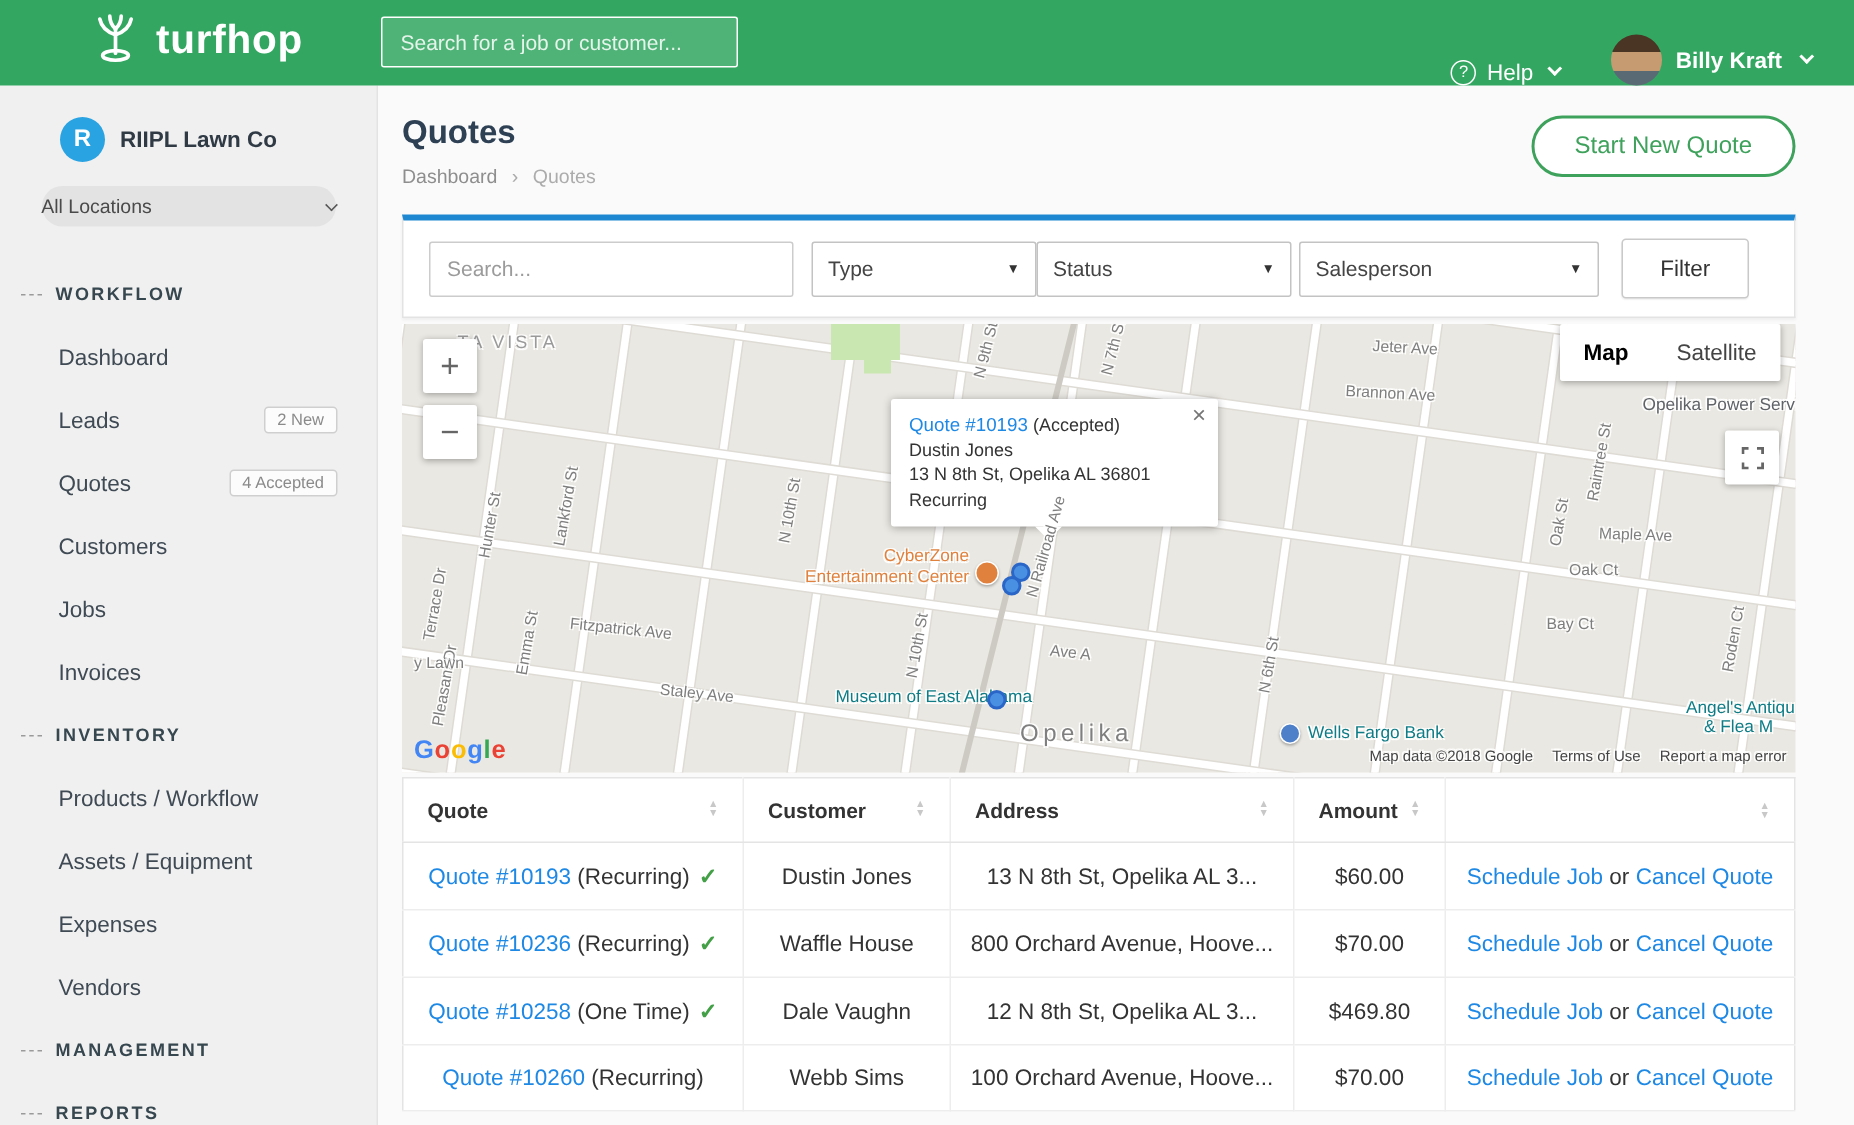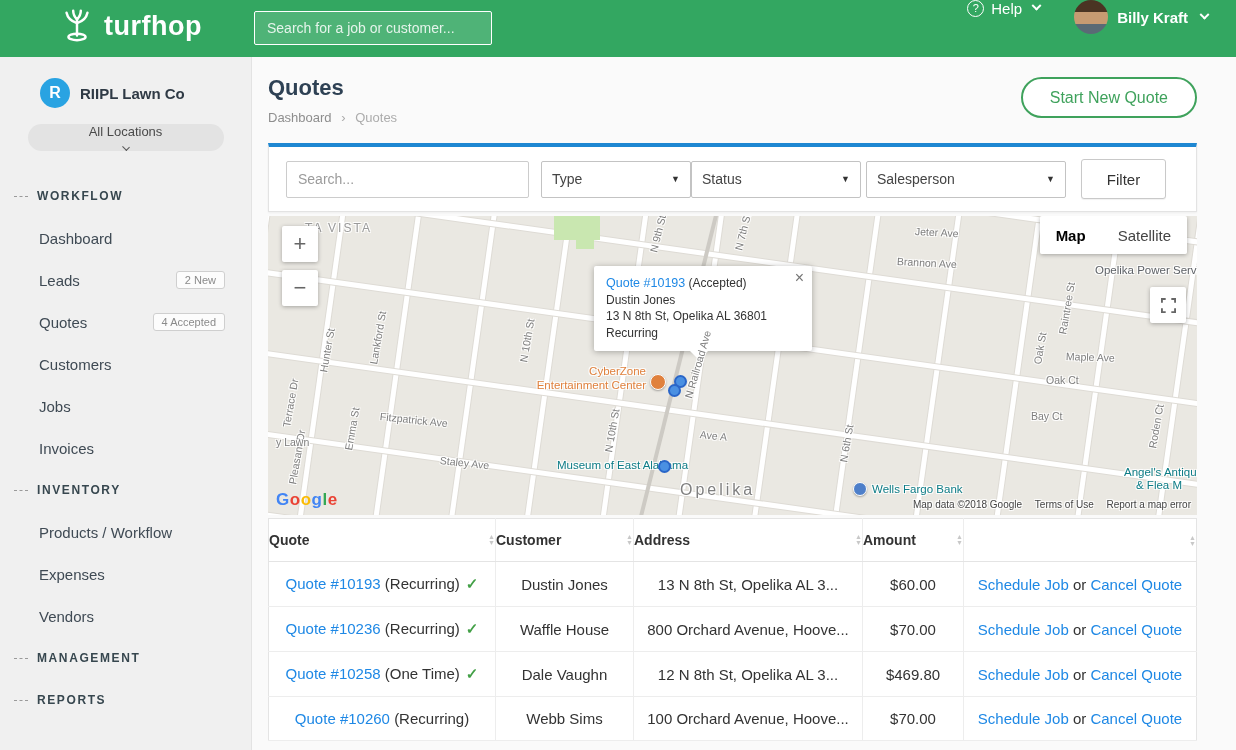--- a/index.html
+++ b/index.html
@@ -6,34 +6,34 @@
   html,body { width:1236px; height:750px; overflow:hidden; font-family:"Liberation Sans", sans-serif; background:#fafafa; }
   a { text-decoration:none; cursor:pointer; }
 
   
   .topbar { position:absolute; left:0; top:0; width:1236px; height:57px; background:#33a761; z-index:30; }
   .logo { position:absolute; left:58px; top:8px; display:flex; align-items:center; gap:8px; cursor:pointer; }
   .logo .brand-text { color:#fff; font-size:27px; font-weight:bold; letter-spacing:.5px; }
   .topbar-search { position:absolute; left:254px; top:11px; }
   .topbar-search input { width:238px; height:34px; border:1px solid #fff; background:rgba(255,255,255,.14); color:#fff; font-size:14px; padding:0 12px; border-radius:2px; outline:none; font-family:"Liberation Sans", sans-serif; }
   .topbar-search input::placeholder { color:rgba(255,255,255,.85); }
-  .topbar-right { position:absolute; right:28px; top:0; height:57px; display:flex; align-items:flex-start; gap:34px; }
+  .topbar-right { position:absolute; right:28px; top:0; height:57px; display:flex; align-items:flex-end; gap:34px; }
   .help-menu { display:flex; align-items:center; gap:7px; color:#fff; font-size:15px; cursor:pointer; }
   .qmark { width:17px; height:17px; border:1px solid #fff; border-radius:50%; font-size:11px; line-height:15px; text-align:center; display:inline-block; }
   .qmark::before { content:"?"; }
   .chev { width:7px; height:7px; border-right:2px solid #fff; border-bottom:2px solid #fff; transform:rotate(45deg) translate(-2px,-2px); display:inline-block; margin-left:4px; }
   .user-menu { display:flex; align-items:center; gap:9px; color:#fff; font-size:15px; font-weight:bold; cursor:pointer; }
   .avatar { width:34px; height:34px; border-radius:50%; background:linear-gradient(180deg,#4a3423 0 34%, #c79b72 34% 72%, #5a6a75 72%); display:inline-block; }
 
   
   .sidebar { position:absolute; left:0; top:57px; width:252px; bottom:0; background:#f0f0f0; border-right:1px solid #e3e3e3; z-index:20; }
   .company { display:flex; align-items:center; gap:10px; padding:21px 0 0 40px; }
   .company-avatar { width:30px; height:30px; border-radius:50%; background:#29a3e2; color:#fff; font-weight:bold; font-size:16px; display:flex; align-items:center; justify-content:center; }
   .company-name { font-size:15px; font-weight:bold; color:#2f3a45; }
-  .loc-pill { margin:16px auto 0; width:196px; height:27px; background:#e3e3e3; border:none; border-radius:14px; color:#4a4a4a; font-size:13px; display:flex; align-items:center; justify-content:space-between; gap:7px; cursor:pointer; font-family:"Liberation Sans", sans-serif;flex-direction:column; }
+  .loc-pill { margin:16px auto 0; width:196px; height:27px; background:#e3e3e3; border:none; border-radius:14px; color:#4a4a4a; font-size:13px; display:flex; align-items:center; justify-content:space-between; gap:7px; cursor:pointer; font-family:"Liberation Sans", sans-serif; }
   .chev-dark { width:6px; height:6px; border-right:1.5px solid #555; border-bottom:1.5px solid #555; transform:rotate(45deg) translate(-1px,-1px); display:inline-block; }
   nav { margin-top:24px; }
   .nav-section { display:flex; align-items:center; height:42px; padding-left:14px; color:#37474f; font-size:12px; font-weight:bold; letter-spacing:1.6px; text-transform:uppercase; }
   .dash { width:14px; border-top:1px dashed #9a9a9a; margin-right:9px; display:inline-block; }
   .nav-item { display:flex; align-items:center; justify-content:space-between; height:42px; padding:0 26px 0 39px; font-size:15px; color:#3f4a54; cursor:pointer; }
   .badge { font-size:11px; color:#8a8a8a; background:#fcfcfc; border:1px solid #cfcfcf; border-radius:3px; padding:2px 8px; }
 
   
   .main { position:absolute; left:252px; top:57px; right:0; bottom:0; background:#fafafa; padding:0 39px 0 16px; overflow:hidden; }
   .page-head { height:86px; padding-top:18px; display:flex; justify-content:space-between; align-items:flex-start; }
@@ -93,21 +93,21 @@
   .maptype button { height:38px; background:#fff; border:none; font-size:15px; color:#444; padding:0 16px; cursor:pointer; font-family:"Liberation Sans", sans-serif; }
   .maptype button.active { font-weight:bold; color:#000; }
   .fs-btn { position:absolute; right:11px; top:71px; width:36px; height:36px; background:#fff; border:none; border-radius:2px; box-shadow:0 1px 4px rgba(0,0,0,.3); cursor:pointer; display:flex; align-items:center; justify-content:center; }
   .gmap-logo { position:absolute; left:8px; bottom:5px; font-size:17px; font-weight:bold; letter-spacing:.5px; }
   .map-attr { position:absolute; right:6px; bottom:5px; font-size:10px; color:#444; }
   .map-attr span { margin-left:10px; }
   .map-attr .lnk { cursor:pointer; }
 
   
   .quotes-table { width:100%; margin-top:3px; border-collapse:collapse; background:#fff; border:1px solid #e4e4e4; table-layout:fixed; }
-  .quotes-table th { text-align:left; font-size:14px; font-weight:bold; color:#333; padding:13px 0; border-bottom:1px solid #e4e4e4; border-right:1px solid #ededed; cursor:pointer; }
+  .quotes-table th { text-align:left; font-size:14px; font-weight:bold; color:#333; padding:13px 16px; border-bottom:1px solid #e4e4e4; border-right:1px solid #ededed; cursor:pointer; }
   .quotes-table th:last-child, .quotes-table td:last-child { border-right:none; }
   .sort { float:right; display:inline-flex; flex-direction:column; line-height:6px; font-size:7px; color:#c8c8c8; margin-top:2px; font-style:normal; }
   .sort i { font-style:normal; }
   .quotes-table td { font-size:15px; color:#333; padding:13px 12px; border-bottom:1px solid #ededed; border-right:1px solid #ededed; white-space:nowrap; overflow:hidden;text-align:center; }
   .check { color:#43a047; font-weight:bold; margin-left:6px; }
   .check::before { content:"✓"; }
 </style>
 </head>
 <body>
 
@@ -177,20 +177,23 @@
       </div>
       <div class="nav-item">
         <span>Invoices</span>
       </div>
       <div class="nav-section">
         <span class="dash"></span>
         <span>Inventory</span>
       </div>
       <div class="nav-item">
         <span>Products / Workflow</span>
+      </div>
+      <div class="nav-item">
+        <span>Assets / Equipment</span>
       </div>
       <div class="nav-item">
         <span>Expenses</span>
       </div>
       <div class="nav-item">
         <span>Vendors</span>
       </div>
       <div class="nav-section">
         <span class="dash"></span>
         <span>Management</span>

